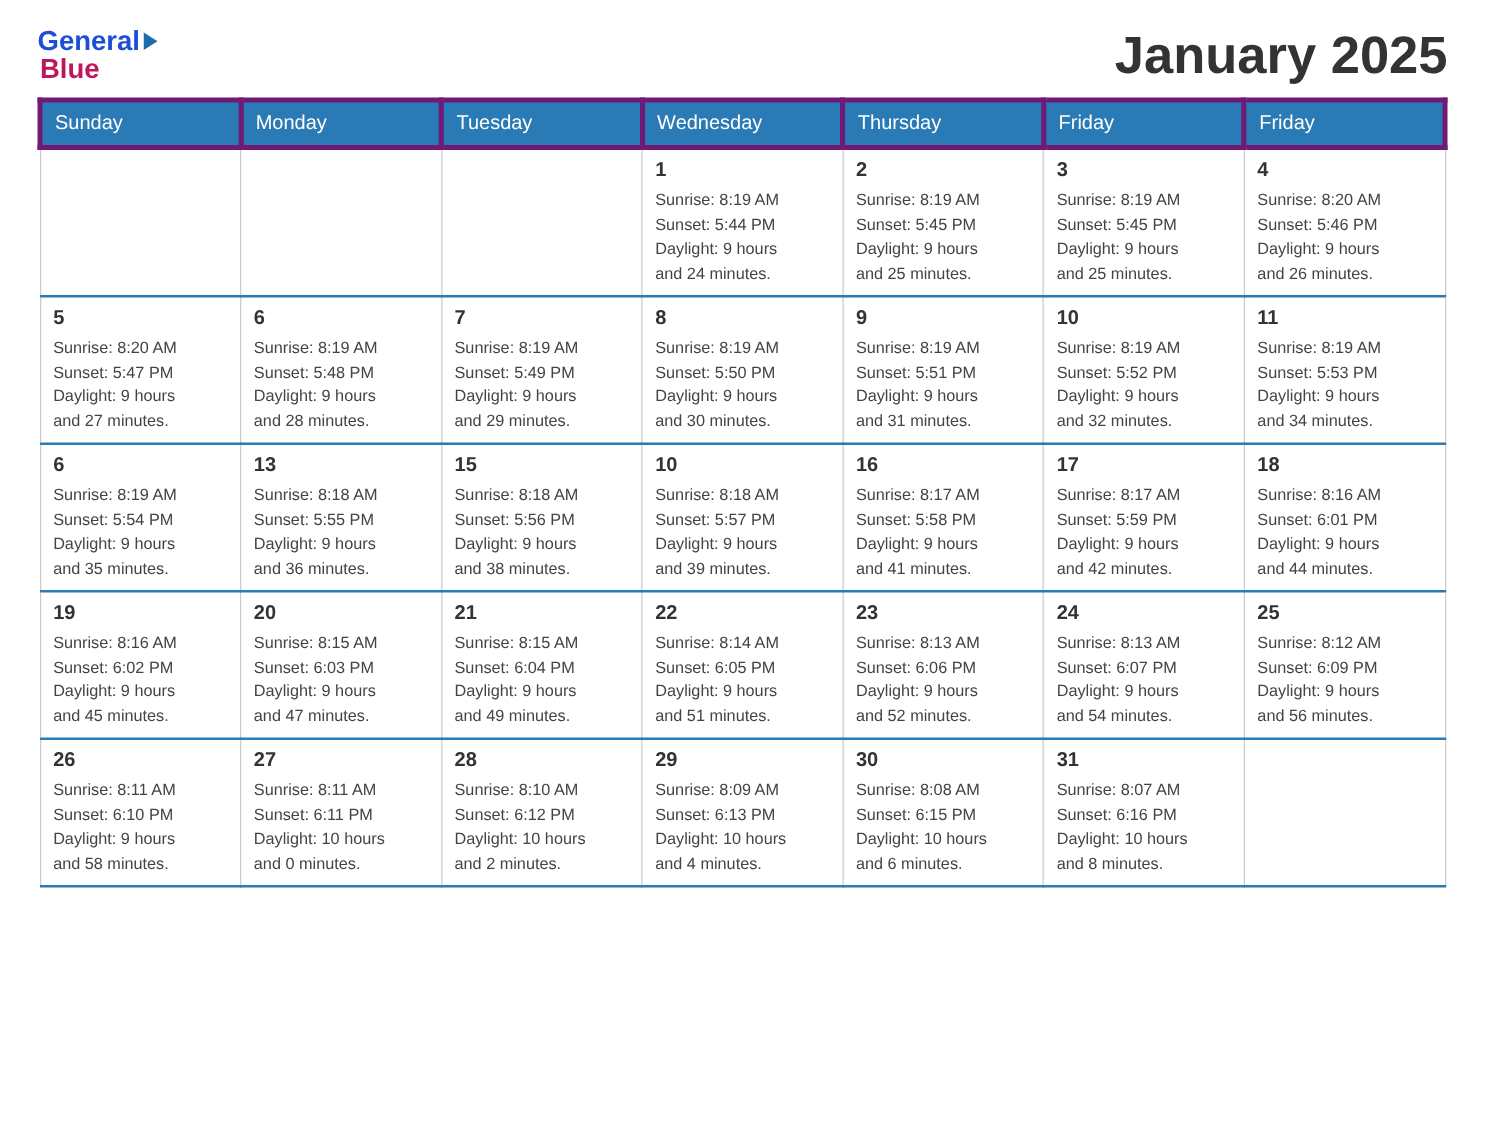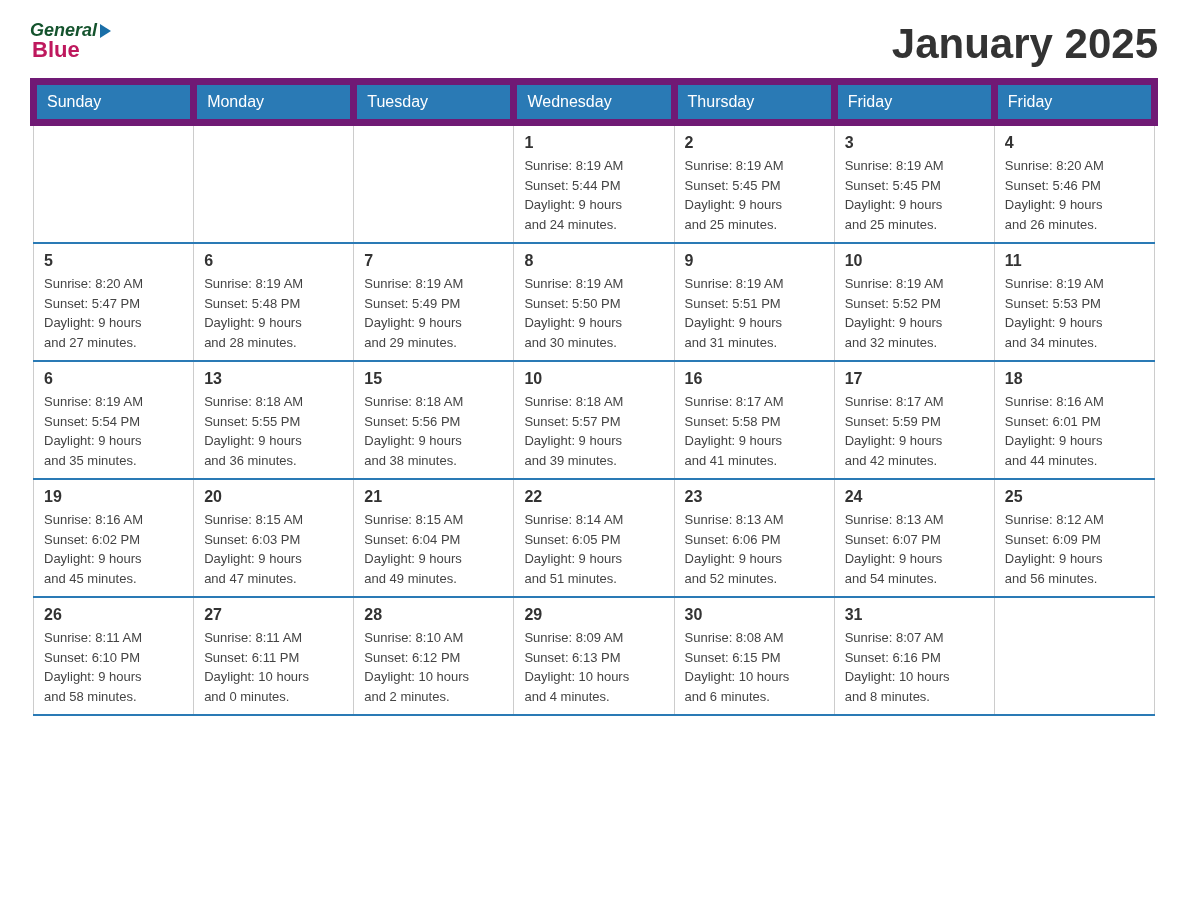--- a/index.html
+++ b/index.html
@@ -35,21 +35,21 @@
       border-collapse: collapse;
       margin-top: 10px;
     }
     .calendar thead tr th {
       background-color: #2a7ab5;
       color: #fff;
       padding: 8px 10px;
       text-align: left;
       font-size: 16px;
       font-weight: normal;
-      border: 7px solid #701a75;
+      border: 4px solid #701a75;
     }
     .calendar tbody tr td {
       vertical-align: top;
       padding: 8px 10px;
       border: 1px solid #ccc;
       width: calc(100% / 7);
       min-height: 100px;
       font-size: 13px;
       color: #333;
     }
@@ -89,21 +89,21 @@
       display: inline-block;
       margin-left: 3px;
     }
   </style>
 </head>
 <body>
 
 <div class="header">
   <div class="logo-container">
     <div class="logo-line1">
-      <span style="font-size:18px;font-weight:bold;color:#14532d;font-style:italic;">General</span>
+      <span style="font-size:22px;font-weight:bold;color:#1d4ed8;">General</span>
       <span class="triangle-right"></span>
     </div>
     <span style="font-size:22px;font-weight:bold;color:#be185d;margin-top:-4px;margin-left:2px;">Blue</span>
   </div>
   <div class="title-block">
     <h1>January 2025</h1>
   </div>
 </div>
 
 <table class="calendar">

